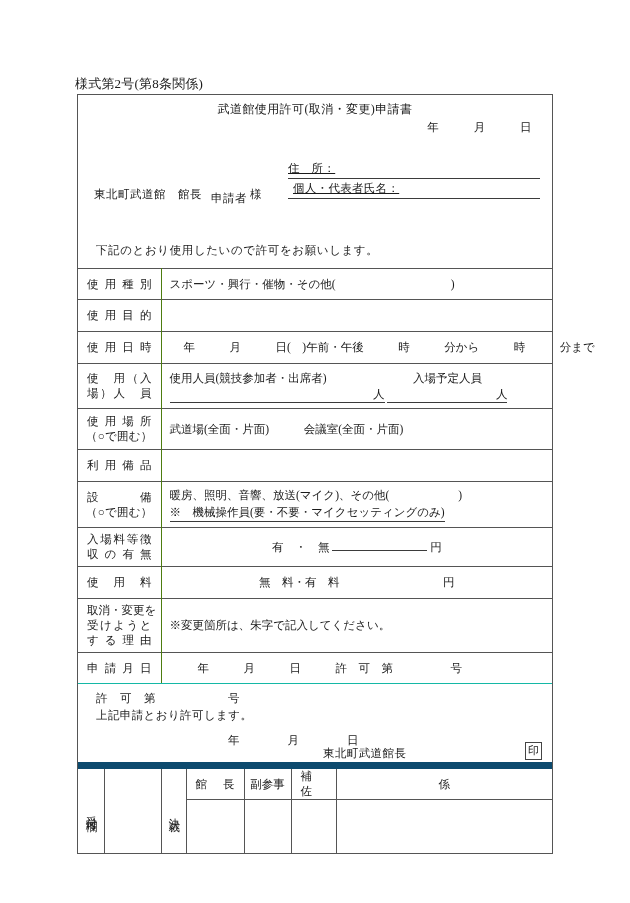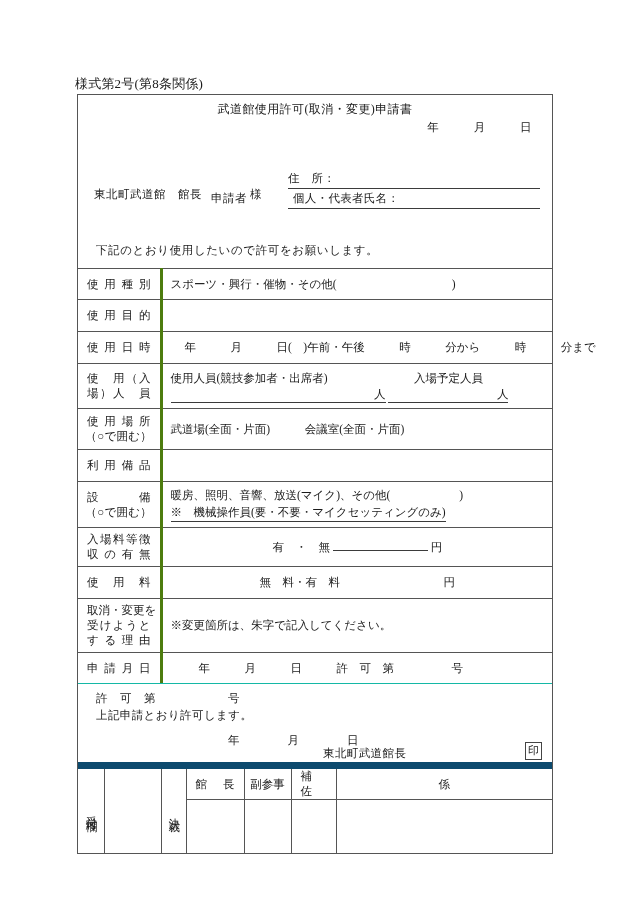--- a/index.html
+++ b/index.html
@@ -41,42 +41,42 @@
   .ymd-top span{display:inline-block;}
   .sp-wide{width:28px;}
   .addressee{
     position:absolute;left:16px;top:44px;
     font-size:11.5px;letter-spacing:0.5px;white-space:nowrap;margin-top:48px;
   }
   .applicant-label{
     position:absolute;left:133px;top:96px;
     font-size:11.5px;letter-spacing:0.5px;
   }
-  .app-lines{position:absolute;left:210px;top:74px;width:252px;}
+  .app-lines{position:absolute;left:210px;top:64px;width:252px;text-decoration:underline;}
   .app-line{
     height:19px;
     border-bottom:1px solid #3b3b3b;
     font-size:11.5px;
     line-height:18px;
     white-space:nowrap;
     letter-spacing:0.3px;
   }
   .app-line.indent{padding-left:5px;}
   .leadin{
     position:absolute;left:18px;top:148px;
     font-size:11.5px;letter-spacing:0.6px;white-space:nowrap;
   }
 
   
   table.rows{
     border-collapse:collapse;width:100%;table-layout:fixed;
   }
   table.rows td{
     border-top:1px solid #555;
-    border-right:3px solid #4d7c0f;
+    border-right:1px solid #4d7c0f;
     padding:0;vertical-align:middle;
     font-size:11.5px;
   }
   table.rows td:last-child{border-right:none;}
   col.lab{width:83px;}
 
   .lab-cell{
     text-align:center;
     line-height:15px;
     padding:4px 3px;

